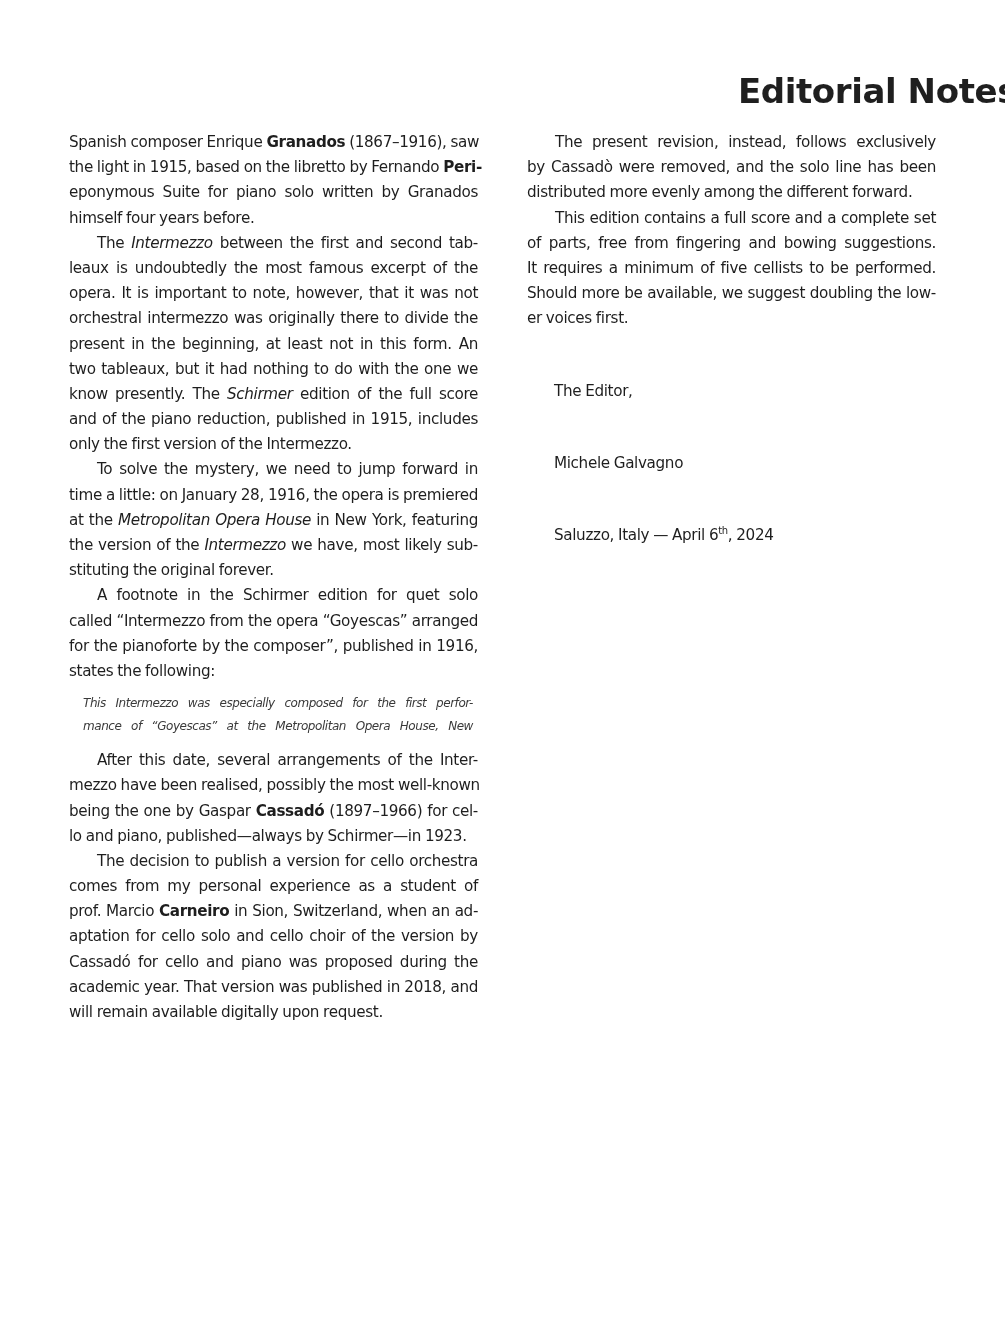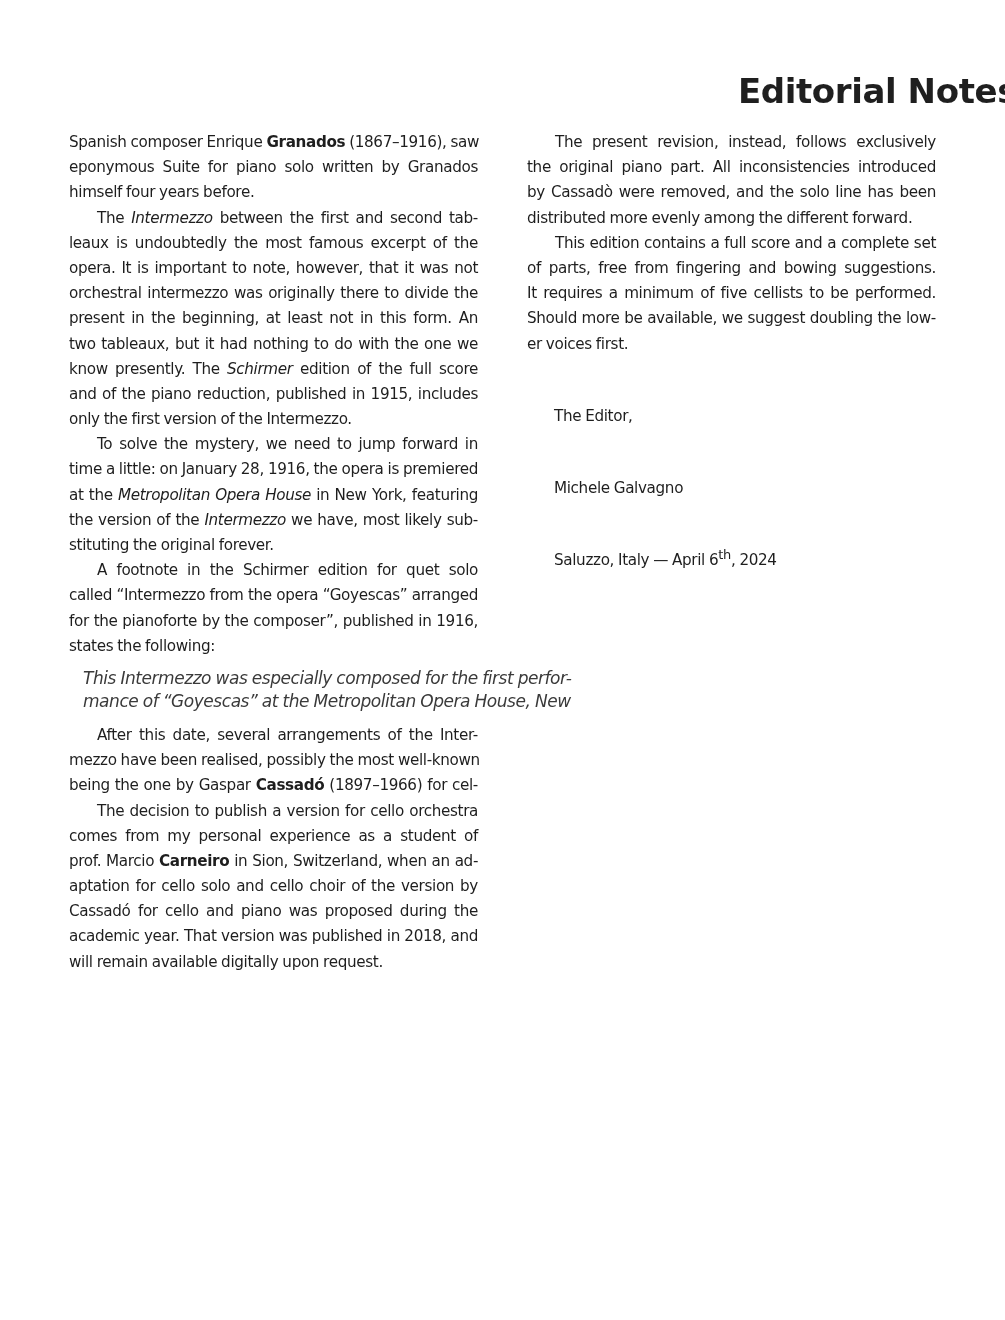--- a/index.html
+++ b/index.html
@@ -11,37 +11,38 @@
     .col { position: absolute; top: 130px; }
     .col-left { left: 69px; width: 409px; }
     .col-right { left: 527px; width: 409px; }
     .para { margin: 0; }
     .line { display: block; height: 25.2px; line-height: 25.2px; font-size: 15.2px;
             white-space: nowrap; text-align: justify; text-align-last: justify;
             letter-spacing: -0.35px; word-spacing: -0.5px; overflow: visible; }
     .line.last { text-align-last: left; }
     .line.indent { padding-left: 28px; }
     .quote { margin: 8px 0 10px 14px; width: 390px; }
-    .quote .line { font-style: italic; font-size: 17px; height: 23px; line-height: 23px;
+    .quote .line { font-style: italic; font-size: 12px; height: 23px; line-height: 23px;
                    color: #3a3a3a; letter-spacing: -0.45px; }
     .sig { margin-top: 12px; }
     .sig .line { text-align: center; text-align-last: left; padding-left: 27px; margin-top: 47px; }
     .i { font-style: italic; }
     .b { font-weight: bold; }
-    sup { font-size: 13px; line-height: 0; vertical-align: 6px; }
+    sup { font-size: 10px; line-height: 0; vertical-align: 6px; }
   </style>
 </head>
 <body>
 
 <h1 class="title">Editorial Notes</h1>
 
 <div class="col col-left">
   <div>
       <div class="para">
         <span class="line"><span>Spanish composer Enrique </span><span class="b">Granados</span><span> (1867–1916), saw</span></span>
+        <span class="line"><span>the light in 1915, based on the libretto by Fernando </span><span class="b">Peri-</span></span>
         <span class="line"><span>eponymous Suite for piano solo written by Granados</span></span>
         <span class="line last"><span>himself four years before.</span></span>
       </div>
       <div class="para">
         <span class="line indent"><span>The </span><span class="i">Intermezzo</span><span> between the first and second tab-</span></span>
         <span class="line"><span>leaux is undoubtedly the most famous excerpt of the</span></span>
         <span class="line"><span>opera. It is important to note, however, that it was not</span></span>
         <span class="line"><span>orchestral intermezzo was originally there to divide the</span></span>
         <span class="line"><span>present in the beginning, at least not in this form. An</span></span>
         <span class="line"><span>two tableaux, but it had nothing to do with the one we</span></span>
@@ -65,38 +66,38 @@
     </div>
   <div class="quote">
     <span class="line">This Intermezzo was especially composed for the first perfor-</span>
     <span class="line">mance of “Goyescas” at the Metropolitan Opera House, New</span>
   </div>
   <div>
       <div class="para">
         <span class="line indent"><span>After this date, several arrangements of the Inter-</span></span>
         <span class="line"><span>mezzo have been realised, possibly the most well-known</span></span>
         <span class="line"><span>being the one by Gaspar </span><span class="b">Cassadó</span><span> (1897–1966) for cel-</span></span>
+        <span class="line last"><span>lo and piano, published—always by Schirmer—in 1923.</span></span>
       </div>
       <div class="para">
         <span class="line indent"><span>The decision to publish a version for cello orchestra</span></span>
         <span class="line"><span>comes from my personal experience as a student of</span></span>
         <span class="line"><span>prof. Marcio </span><span class="b">Carneiro</span><span> in Sion, Switzerland, when an ad-</span></span>
         <span class="line"><span>aptation for cello solo and cello choir of the version by</span></span>
         <span class="line"><span>Cassadó for cello and piano was proposed during the</span></span>
         <span class="line"><span>academic year. That version was published in 2018, and</span></span>
         <span class="line last"><span>will remain available digitally upon request.</span></span>
       </div>
     </div>
 </div>
 
 <div class="col col-right">
   <div>
       <div class="para">
         <span class="line indent"><span>The present revision, instead, follows exclusively</span></span>
-        <span class="line"><span>the original piano part. All inconsistencies introduced</span></span>
         <span class="line"><span>by Cassadò were removed, and the solo line has been</span></span>
         <span class="line last"><span>distributed more evenly among the different forward.</span></span>
       </div>
       <div class="para">
         <span class="line indent"><span>This edition contains a full score and a complete set</span></span>
         <span class="line"><span>of parts, free from fingering and bowing suggestions.</span></span>
         <span class="line"><span>It requires a minimum of five cellists to be performed.</span></span>
         <span class="line"><span>Should more be available, we suggest doubling the low-</span></span>
         <span class="line last"><span>er voices first.</span></span>
       </div>

